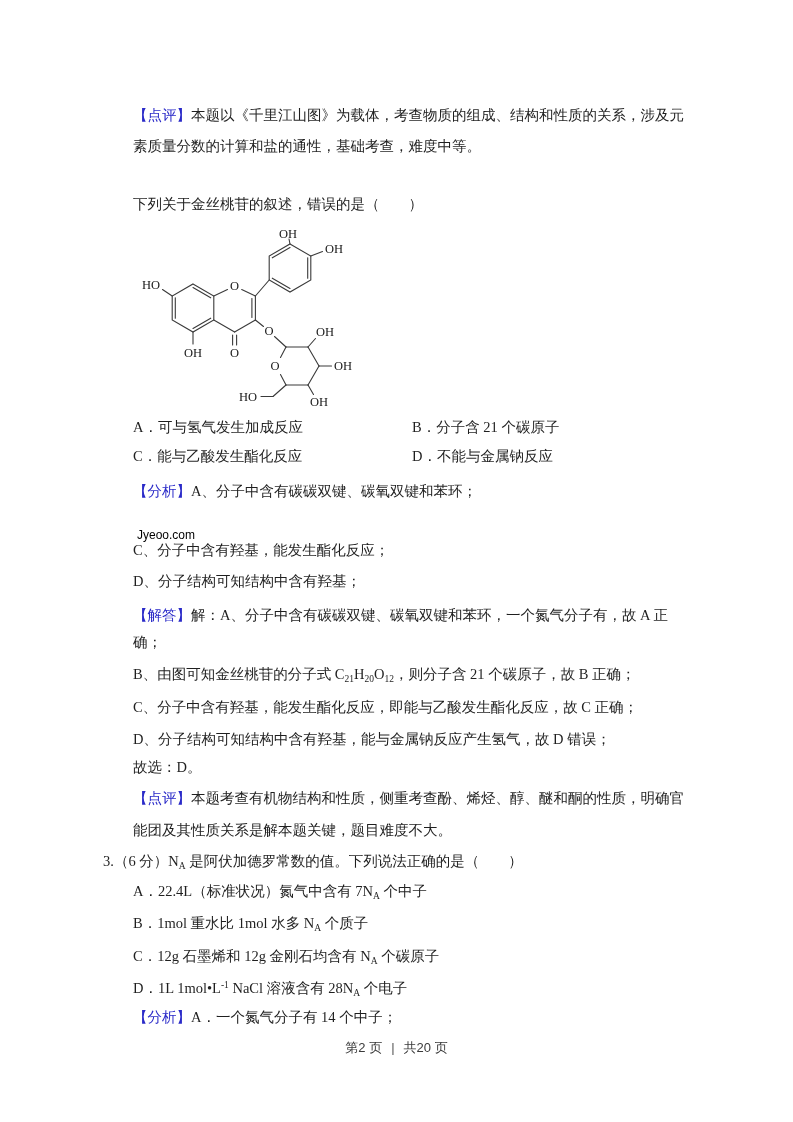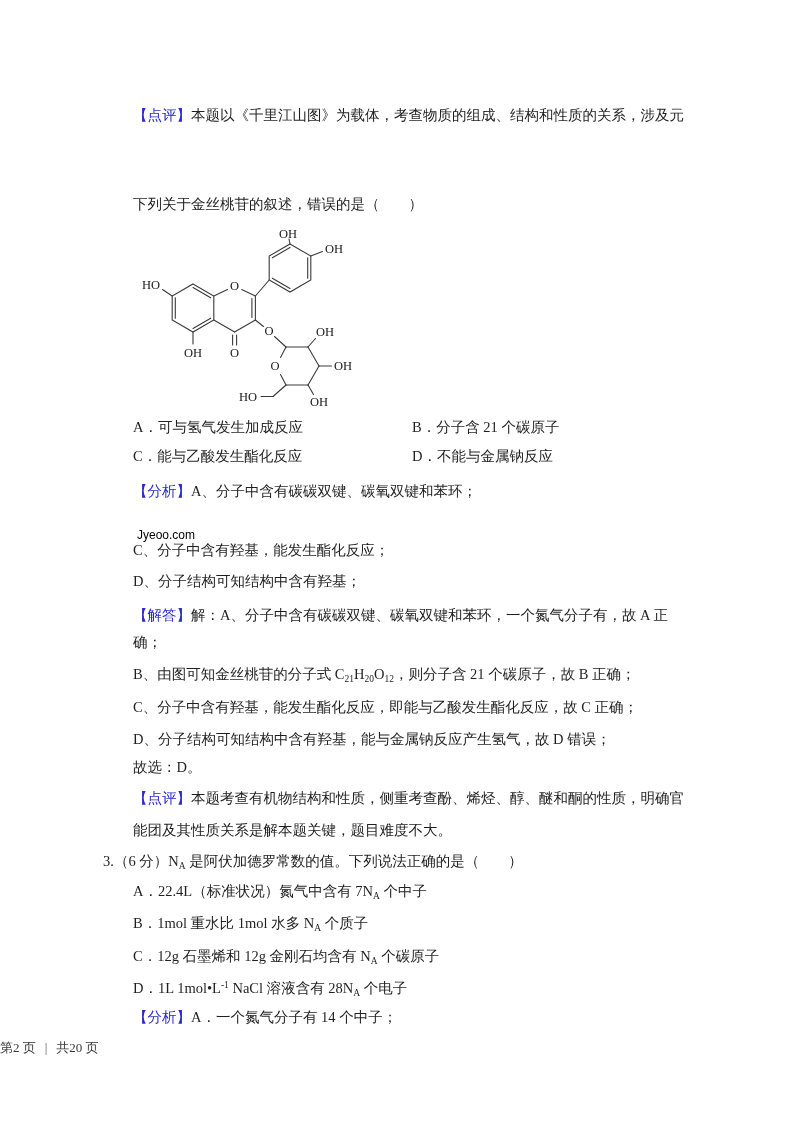--- a/index.html
+++ b/index.html
@@ -17,33 +17,34 @@
   .struct-wrap { position:absolute; left:135px; top:228px; width:230px; height:182px; }
   .watermark {
     position:absolute; left:2px; top:300px; font-size:12px;
     color:#000000; font-family:"Liberation Sans",sans-serif;
   }
   svg text {
     font-family:"Liberation Serif","DejaVu Serif",serif;
     font-size:12.5px; fill:#161616;
   }
   .footer {
-    position:absolute; top:1039px; left:0; width:793px; 
-    font-size:13px; color:#3a3a3a; font-family:Liberation Serif, serif;
+    position:absolute; top:1039px; left:0; width:793px; text-align:center;
+    font-size:13px; color:#3a3a3a; font-family:Liberation Sans, sans-serif;
   }
   .footer .sep { margin:0 9px; color:#555; }
 </style>
 </head>
 <body>
 
 <div class="page">
 
   <div class="ln" style="left:133px; top:107px">
     <span class="blue">【点评】</span><span>本题以《千里江山图》为载体，考查物质的组成、结构和性质的关系，涉及元</span>
   </div>
+  <div class="ln" style="left:133px; top:138px">素质量分数的计算和盐的通性，基础考查，难度中等。</div>
 
   <div class="ln" style="left:133px; top:196px">下列关于金丝桃苷的叙述，错误的是（　　）</div>
 
   <div class="struct-wrap">
     <div class="watermark">Jyeoo.com</div>
     <svg width="230" height="182" viewBox="0 0 230 182">
       <g stroke="#3a3a3a" stroke-width="1.1" fill="none" stroke-linecap="round">
 
         <polygon points="58,56 78.8,68 78.8,92 58,104 37.2,92 37.2,68"></polygon>
         <line x1="58" y1="59.6" x2="75.7" y2="69.8"></line>

